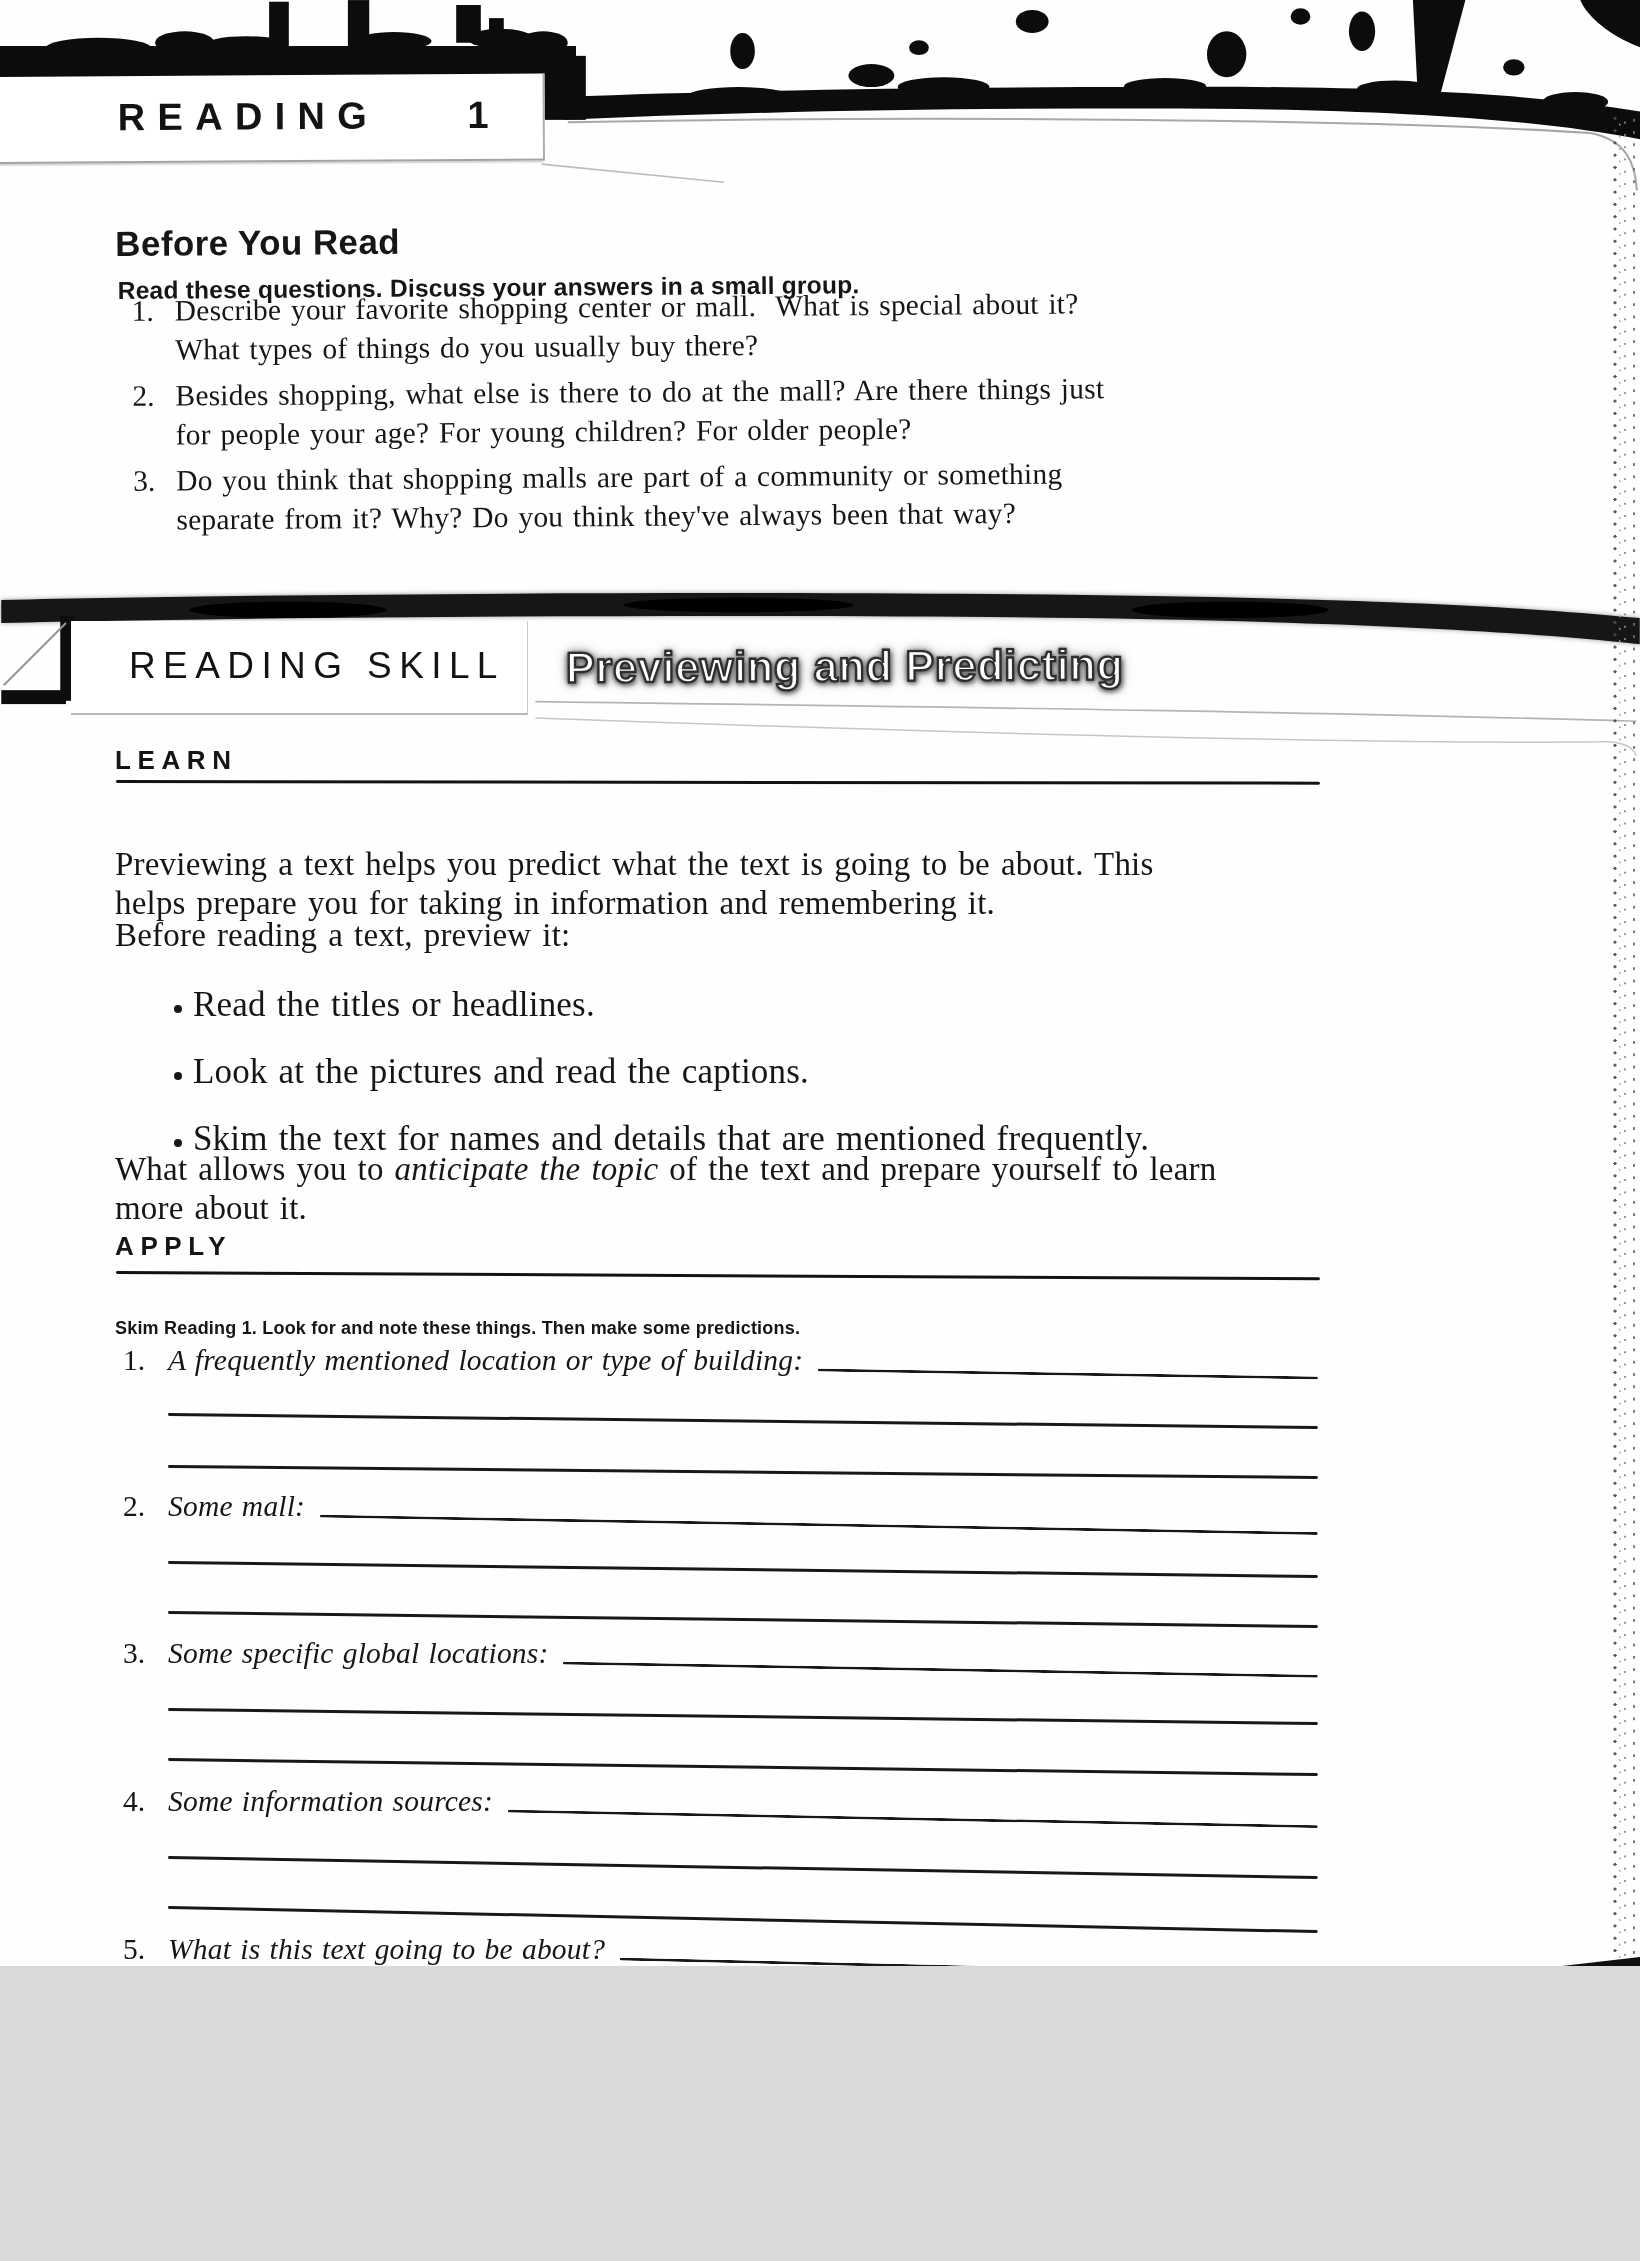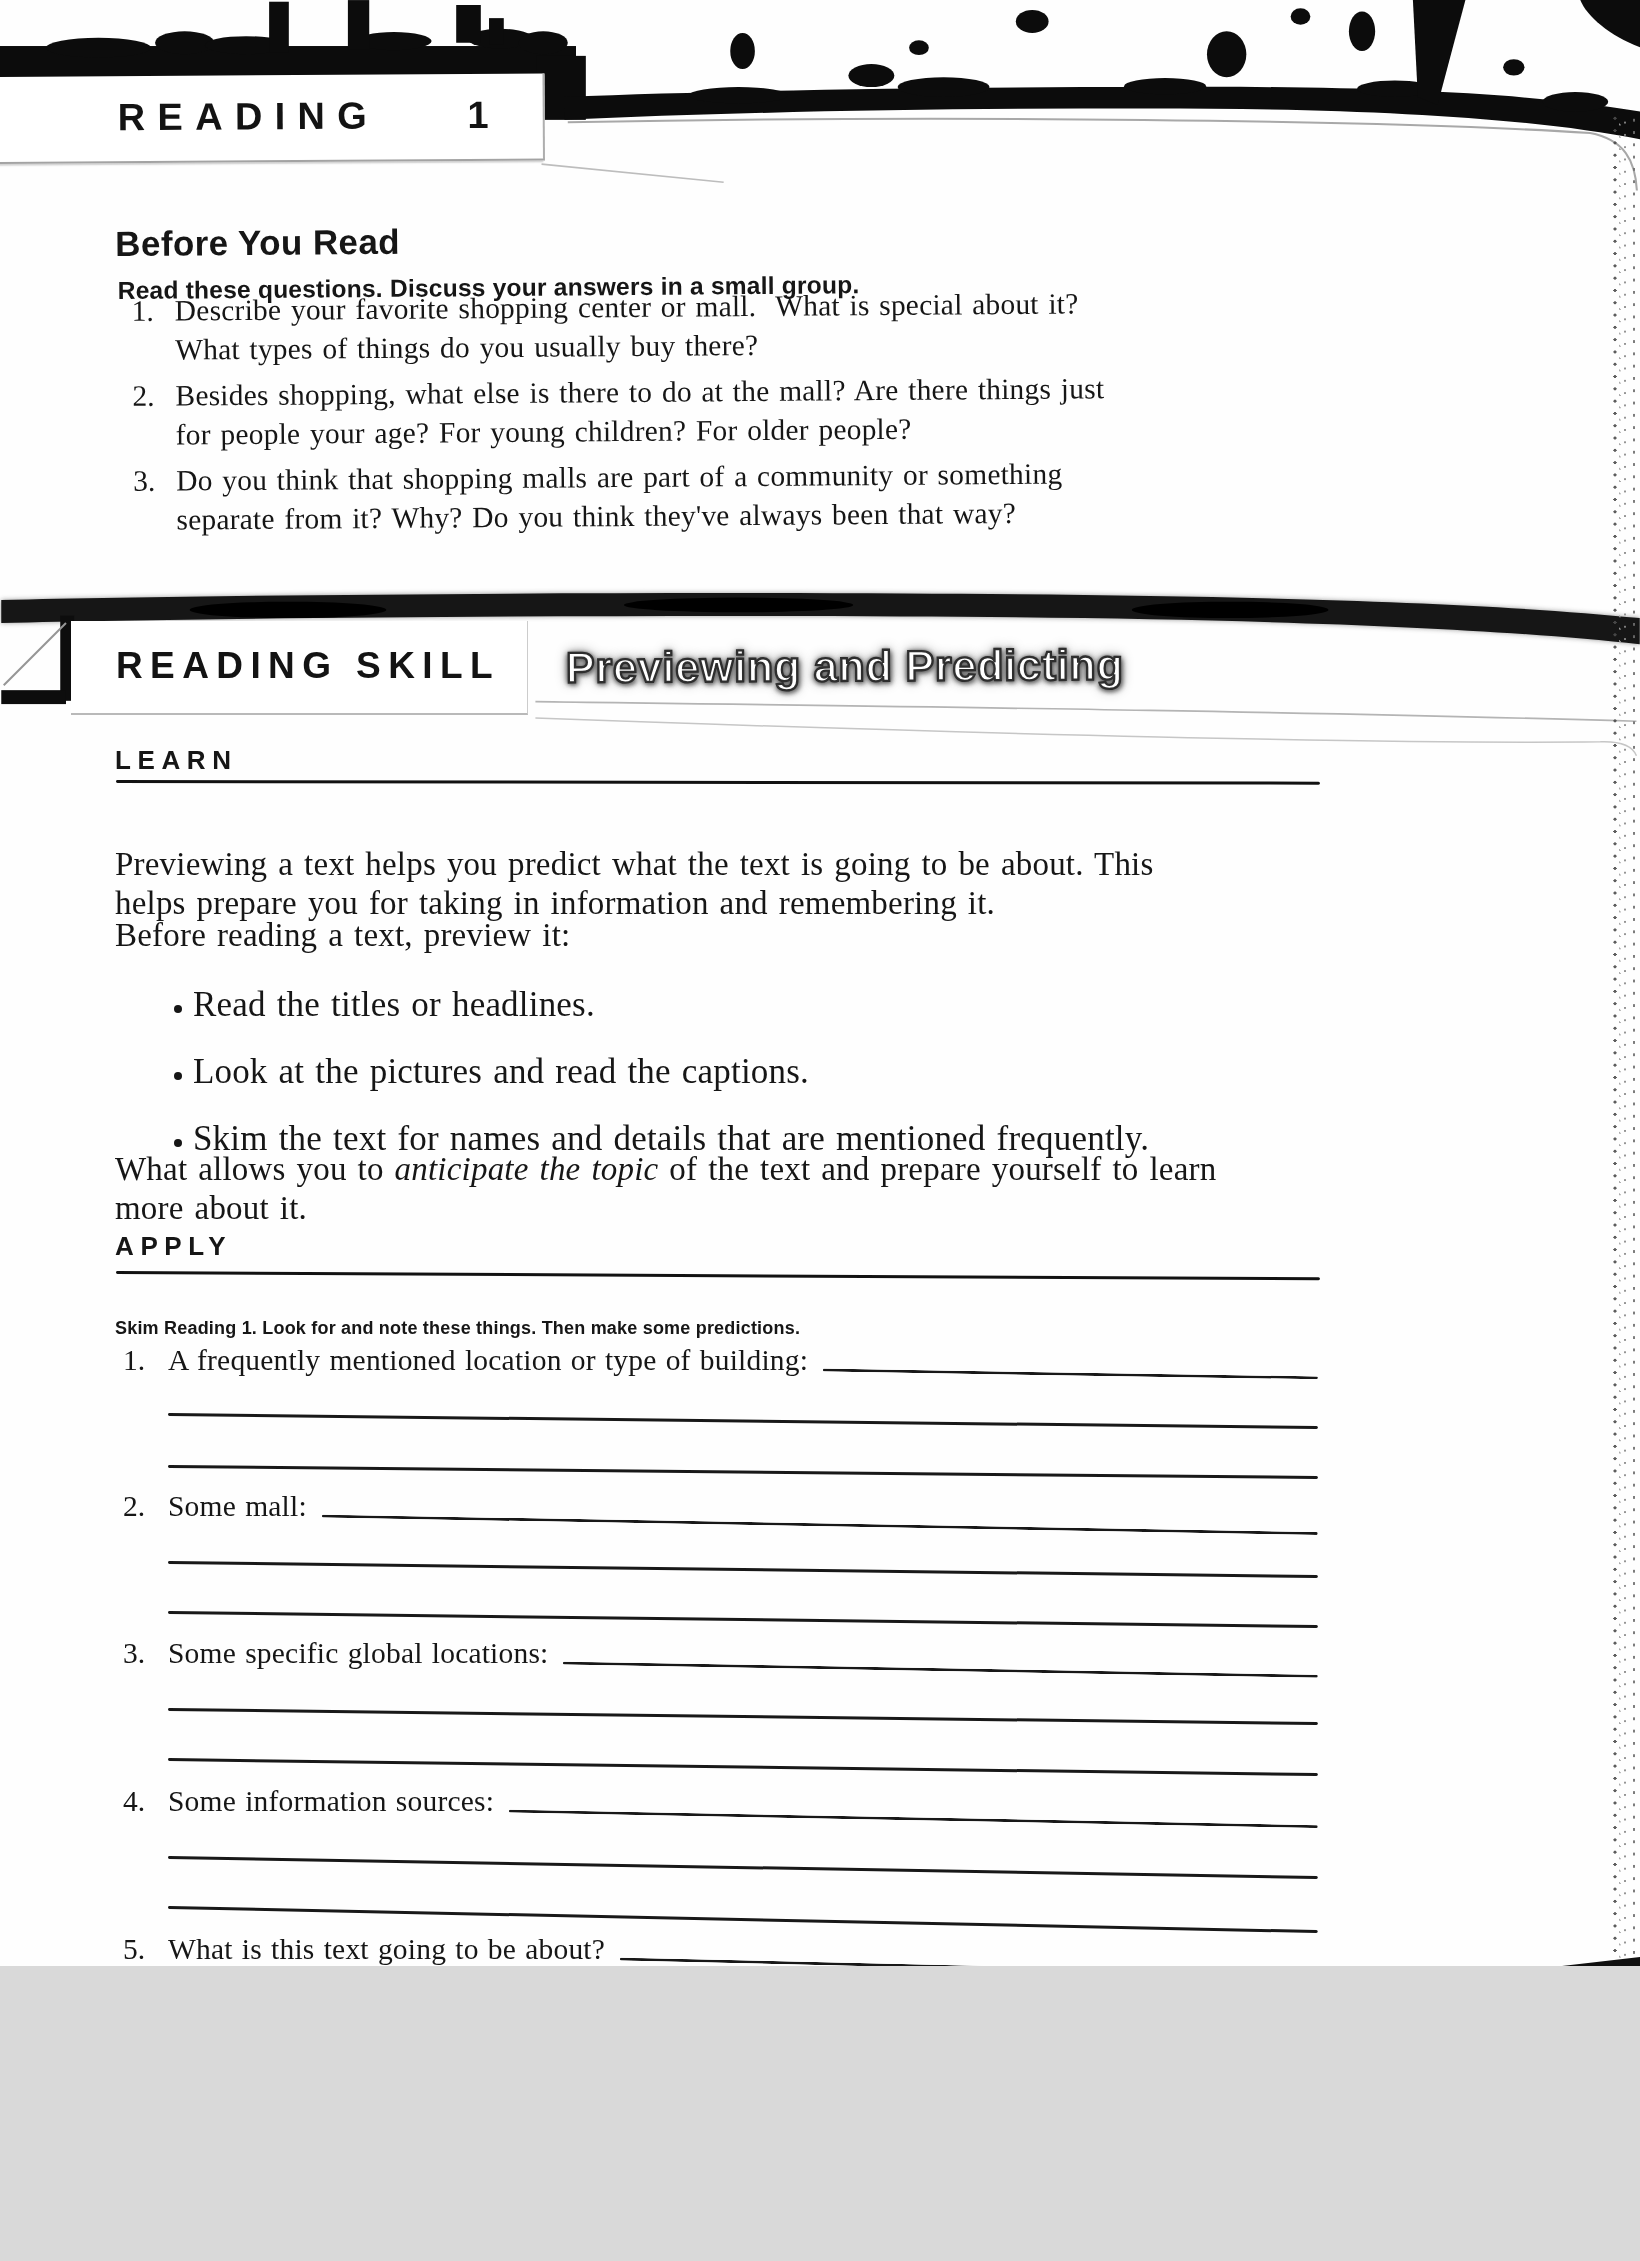--- a/index.html
+++ b/index.html
@@ -25,22 +25,22 @@
   .byr-instr{position:absolute;left:117px;top:252px;font-family:"Liberation Sans",sans-serif;
     font-weight:700;font-size:24.6px;letter-spacing:0.2px;}
   .q{position:absolute;left:131px;display:flex;align-items:flex-start;}
   .q-1{top:292px;} .q-2{top:377px;} .q-3{top:462px;}
   .q .num{flex:0 0 43px;font-size:29.5px;line-height:39px;}
   .q .txt{font-size:29.5px;line-height:39px;white-space:pre;letter-spacing:0.2px;word-spacing:2.1px;}
 
   
   .skill-box{position:absolute;left:71px;top:621px;width:456px;height:92px;background:#fff;
     border-bottom:2.5px solid #b9b9b9;border-right:1.6px solid #cccccc;z-index:3;}
-  .skill-box .skill-label{display:block;line-height:90px;padding-left:45px;
-    font-family:"Liberation Sans",sans-serif;font-weight:700;font-size:37px;letter-spacing:7.4px;
+  .skill-box .skill-label{display:block;line-height:90px;padding-left:58px;
+    font-family:"Liberation Sans",sans-serif;font-weight:400;font-size:37px;letter-spacing:7.4px;
     color:#131313;white-space:pre;}
   .skill-title{position:absolute;left:566px;top:642px;z-index:3;
     font-family:"Liberation Sans",sans-serif;font-weight:700;font-size:43px;letter-spacing:0.8px;
     color:#ffffff;-webkit-text-stroke:2.3px #2e2e2e;
     text-shadow:0 0 2.5px #3a3a3a,0 0 6.6px #6a6a6a,0 0 13px #8a8a8a,2.5px 2.5px 4.9px #5f5f5f,-1.6px 1.6px 4.9px #6f6f6f;
     transform:rotate(-.3deg);white-space:pre;}
 
   
   .mini-head{position:absolute;left:115px;font-family:"Liberation Sans",sans-serif;font-weight:700;
     font-size:26px;letter-spacing:6.6px;z-index:2;white-space:pre;}
@@ -63,21 +63,21 @@
   .bullet-dot{display:inline-block;width:8.2px;height:8.2px;border-radius:50%;background:#161616;
     margin-right:10.7px;vertical-align:3.3px;}
 
   .skim{position:absolute;left:115px;top:1300px;font-family:"Liberation Sans",sans-serif;
     font-weight:700;font-size:18px;letter-spacing:0.2px;z-index:2;white-space:pre;}
 
   
   .apply-row{position:absolute;left:123px;width:1195px;display:flex;align-items:baseline;z-index:2;}
   .row-1{top:1344px;} .row-2{top:1490px;} .row-3{top:1637px;} .row-4{top:1785px;} .row-5{top:1933px;}
   .apply-row .num{flex:0 0 45px;font-size:29.5px;}
-  .apply-row .lbl{flex:0 0 auto;font-size:29.5px;white-space:pre;letter-spacing:0.2px;word-spacing:1.6px;}
+  .apply-row .lbl{flex:0 0 auto;font-size:29.5px;white-space:pre;letter-spacing:0.2px;word-spacing:1.6px;font-style:italic;}
   .apply-row .blank{flex:1 1 auto;height:0;border-bottom:3.3px solid #181818;margin-left:14.8px;
     border-radius:1.6px;transform-origin:left center;}
   .row-1 .blank{transform:rotate(.9deg) translateY(1.6px);}
   .row-2 .blank{transform:rotate(1deg) translateY(1.6px);}
   .row-3 .blank{transform:rotate(1deg) translateY(1.6px);}
   .row-4 .blank{transform:rotate(1.1deg) translateY(1.6px);}
   .row-5 .blank{transform:rotate(1.3deg) translateY(1.6px);}
 
   .answer-line{position:absolute;left:168px;width:1150px;height:3.3px;background:#181818;
     border-radius:1.6px;transform-origin:left center;z-index:2;}

